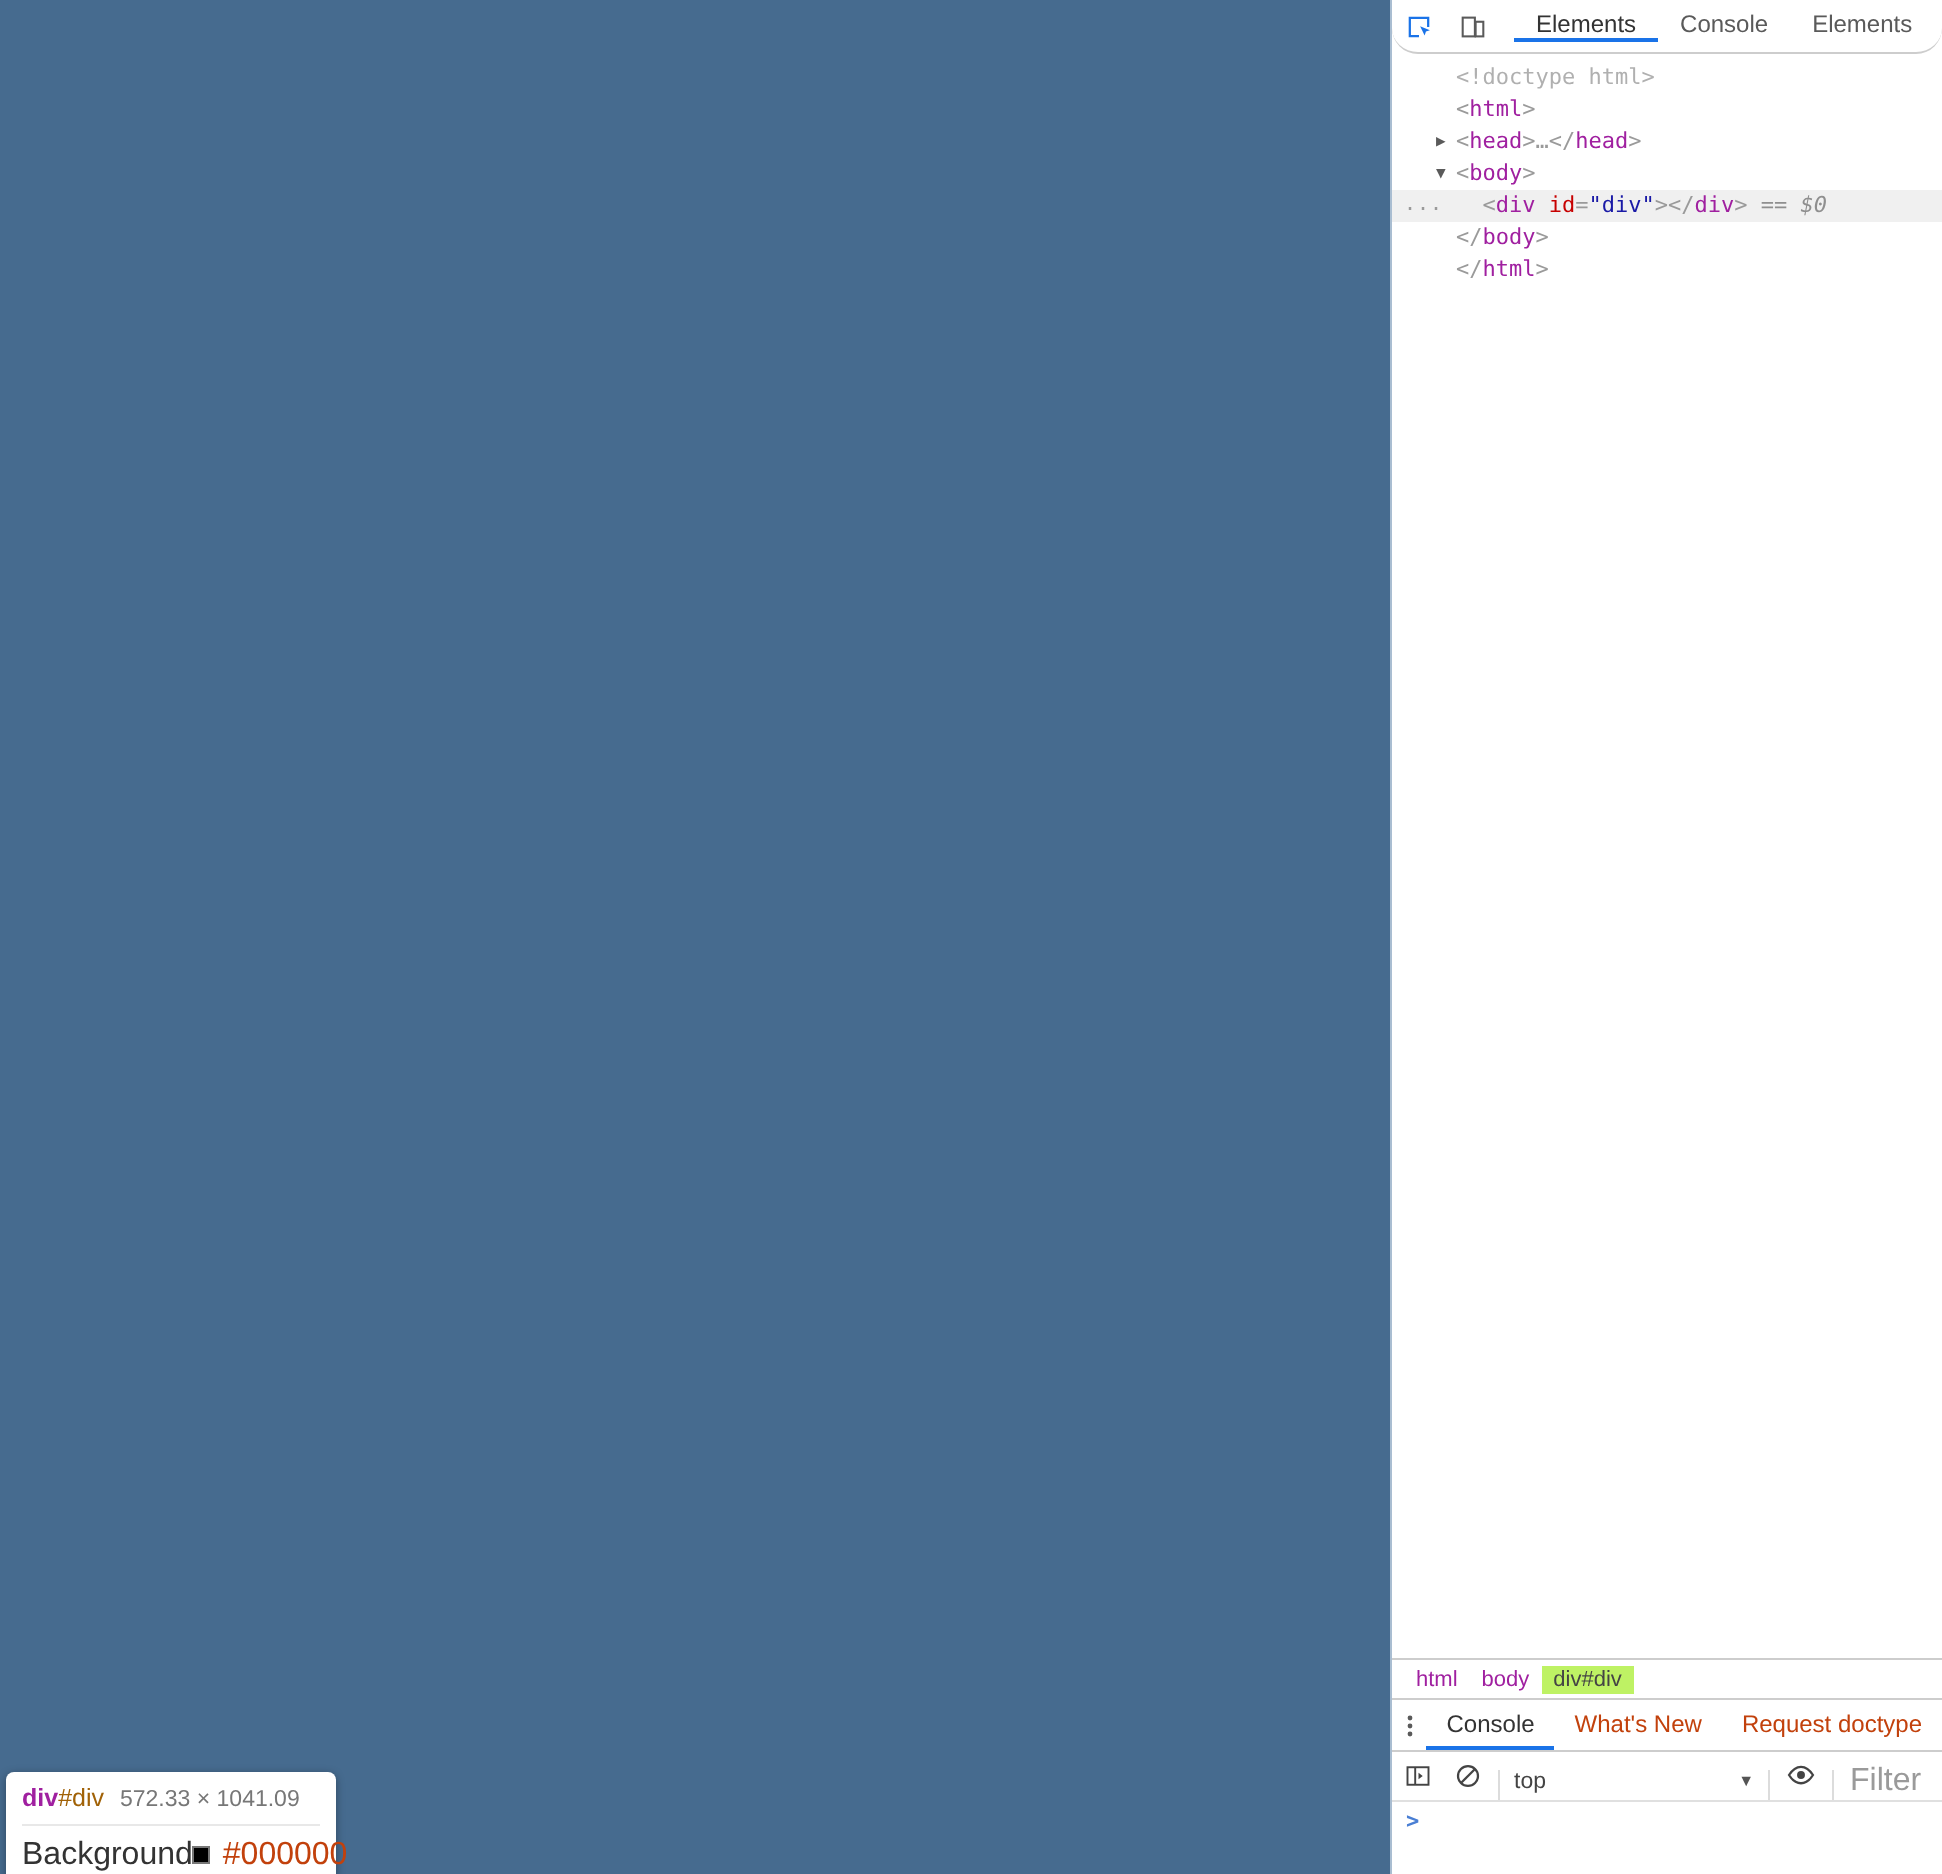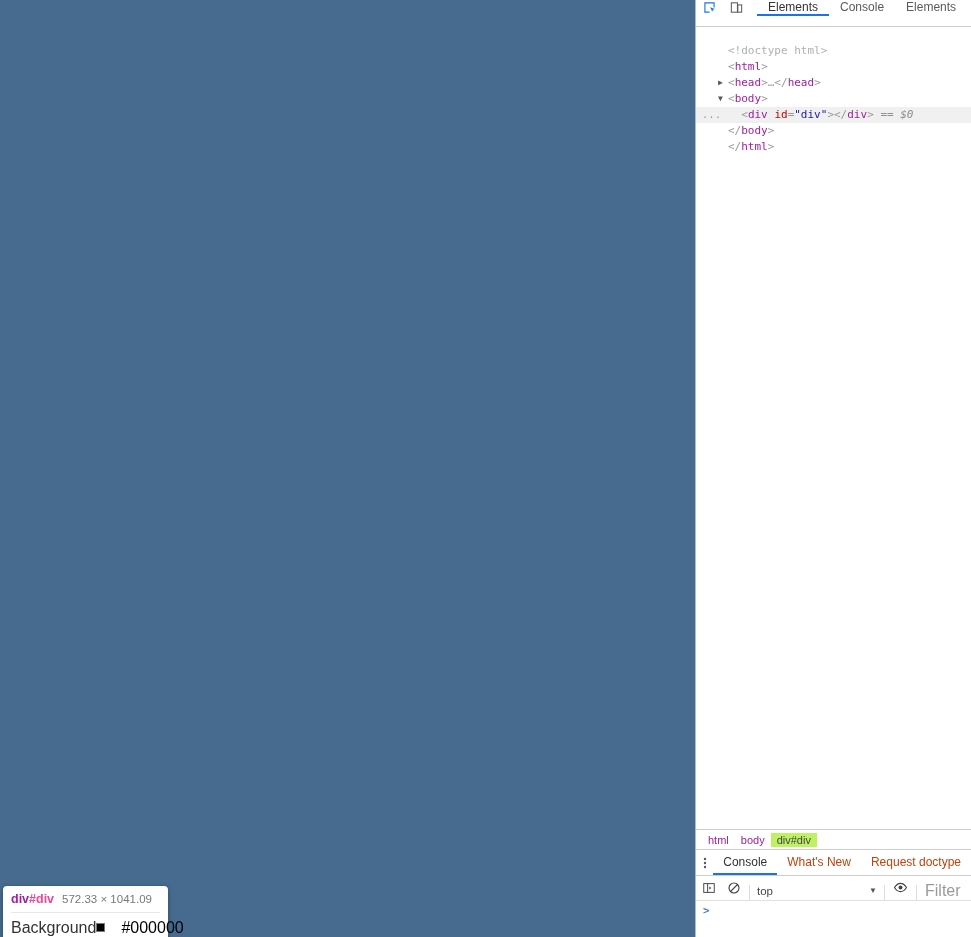--- a/index.html
+++ b/index.html
@@ -25,45 +25,46 @@
     border-radius: 4px;
     box-shadow: 0 1px 4px rgba(0,0,0,0.35);
     padding: 4px 8px 5px 8px;
     width: 165px;
     font-size: 12px;
     line-height: 1.25;
   }
   .tt-row1 { display: flex; align-items: baseline; padding: 2px 0 4px 0;
              border-bottom: 1px solid #e8e8e8; }
   .tt-tag { font-weight: bold; font-size: 12.5px; color: #a020a0; }
-  .tt-id  { font-weight: bold; font-size: 12.5px; color: #ec4899; }
+  .tt-id  { font-weight: normal; font-size: 12.5px; color: #a16207; }
   .tt-dims { margin-left: 8px; color: #777777; font-size: 11.5px; }
   .tt-row2 { display: flex; align-items: center; padding-top: 5px; font-size: 16px; color: #333; }
   .tt-prop { color: #333333; }
-  .tt-val  { margin-left: auto; display: flex; align-items: center; gap: 16px; color: #000000; }
+  .tt-val  { margin-left: auto; display: flex; align-items: center; gap: 6px; color: #c2410c; }
   .swatch  { display: inline-block; width: 9px; height: 9px; background: #000000;
              border: 1px solid #777; }
 
   
   #devtools {
     position: absolute; left: 695px; top: 0;
     width: 276px; height: 937px;
     background: #ffffff;
     border-left: 1px solid #a9bdd1;
     display: flex; flex-direction: column;
     font-size: 12px;
     color: #333;
   }
 
   
   #main-toolbar {
     height: 27px; min-height: 27px;
-    display: flex; align-items: flex-start;
+    display: flex; align-items: center;
     border-bottom: 1px solid #cdcdcd;
     background: #ffffff;
+    border-radius: 13px;
   }
   .tb-icon-btn {
     width: 27px; display: flex; align-items: center; justify-content: center;
     cursor: pointer;
   }
   .tb-sep { width: 1px; background: #d6d6d6; margin: 5px 3px; }
   .main-tabs { display: flex; align-items: stretch; }
   .main-tab {
     padding: 0 11px; display: flex; align-items: center;
     font-size: 12px; color: #5a5a5a; cursor: pointer;
@@ -73,21 +74,20 @@
   .main-tab.active { color: #333333; border-bottom-color: #1a73e8; }
 
   
   #dom-tree {
     flex: 1 1 auto; overflow: hidden;
     font-family: "DejaVu Sans Mono", monospace;
     font-size: 11px;
     line-height: 16px;
     padding-top: 4px;
     background: #ffffff;
-    margin-top: 12px;
   }
   .dom-row { display: flex; align-items: center; height: 16px; white-space: pre;
              padding-left: 6px; }
   .dom-row.selected { background: #f0f0f0; }
   .gutter { width: 16px; display: inline-block; color: #8f8f8f; font-size: 10px;
             text-align: center; flex: 0 0 16px; }
   .badge-dots { color: #9a9a9a; letter-spacing: 0.5px; }
   .arrow { width: 10px; flex: 0 0 10px; color: #5a5a5a; font-size: 8px; }
   .punct { color: #9a9a9a; }
   .tag   { color: #a020a0; }

